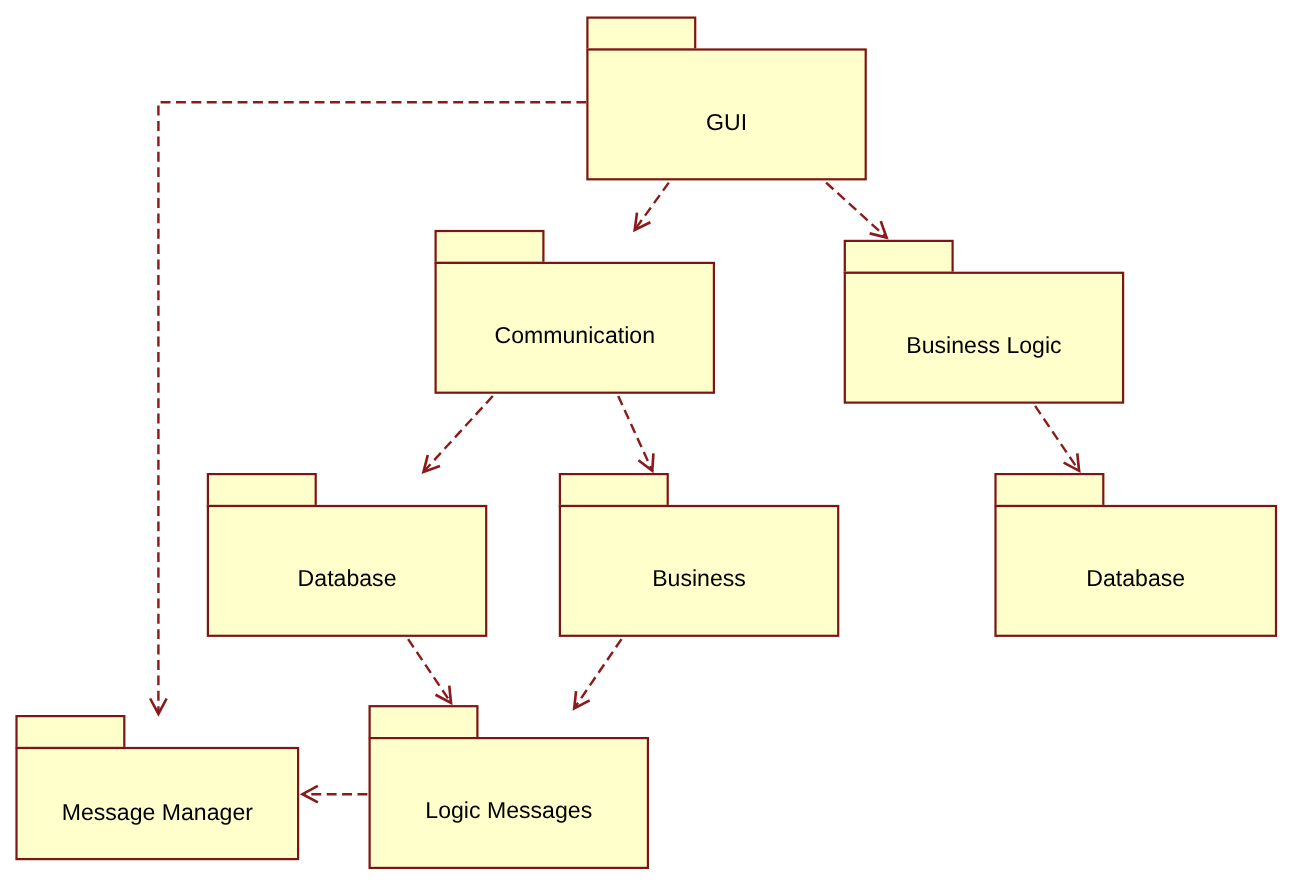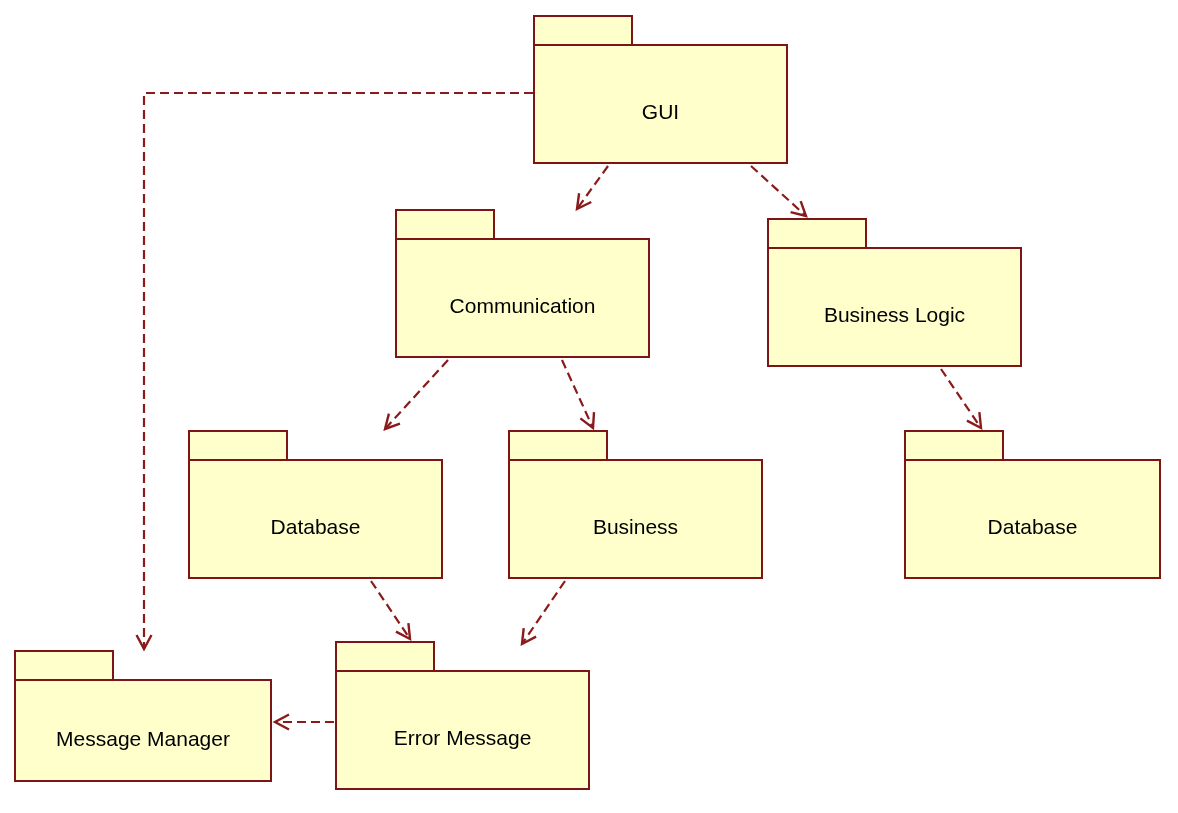--- a/index.html
+++ b/index.html
@@ -142,17 +142,17 @@
   <div class="pkg" id="pkg-message-manager">
     <div class="tab"></div>
     <div class="body">
       <span>Message Manager</span>
     </div>
   </div>
 
   <div class="pkg" id="pkg-error-messages">
     <div class="tab"></div>
     <div class="body">
-      <span>Error Message</span>
+      <span>Logic Messages</span>
     </div>
   </div>
 
 </div>
 
 </body></html>

